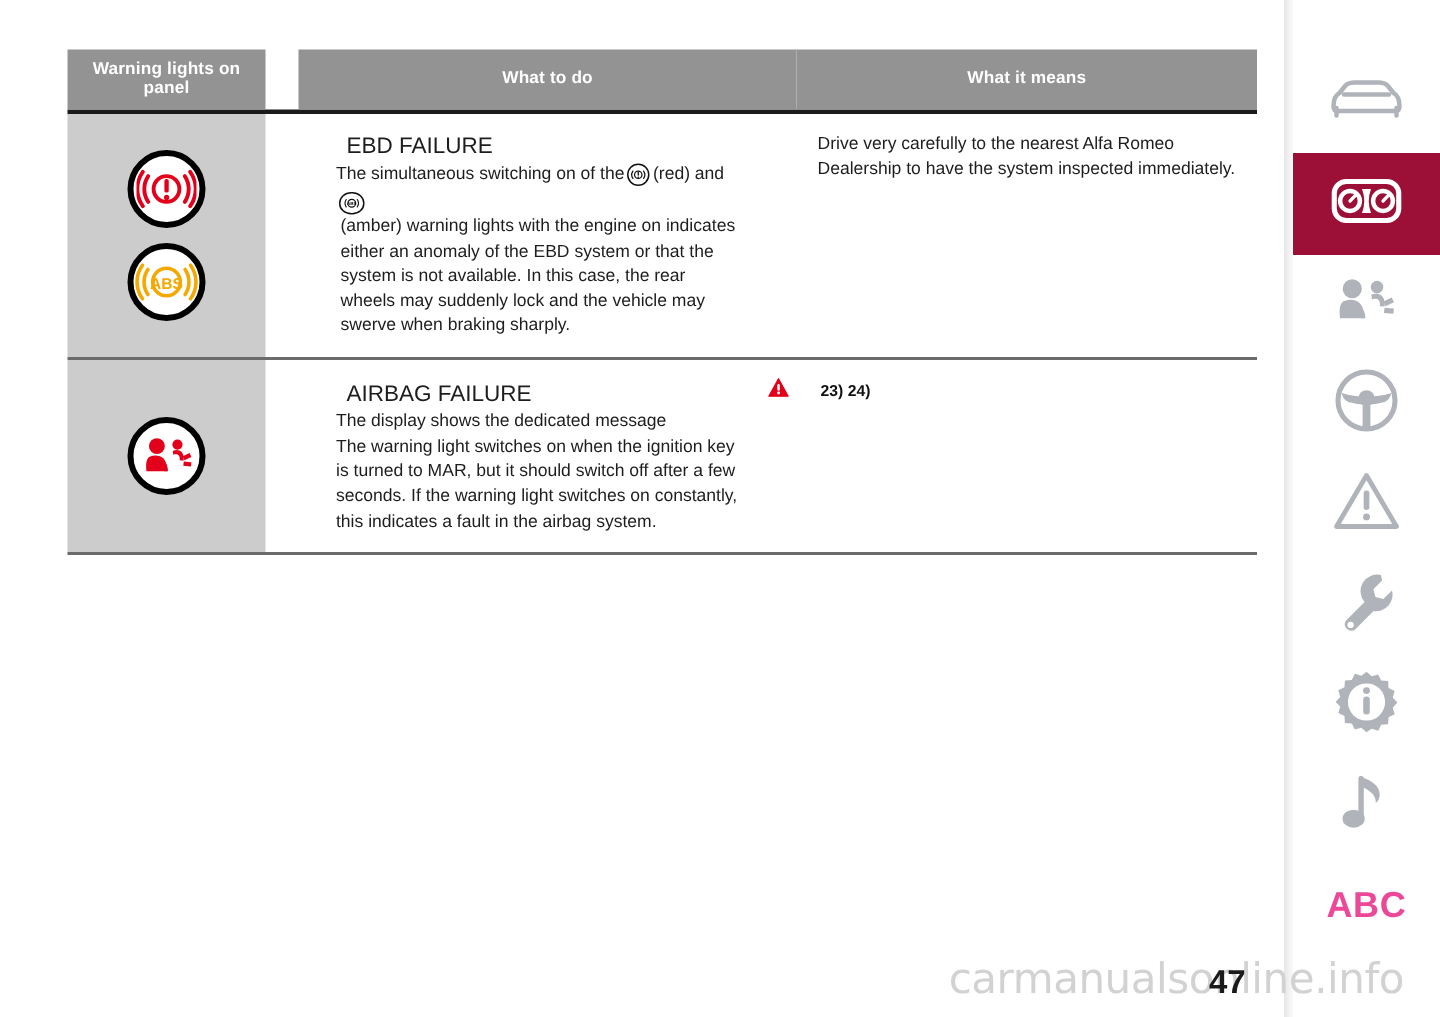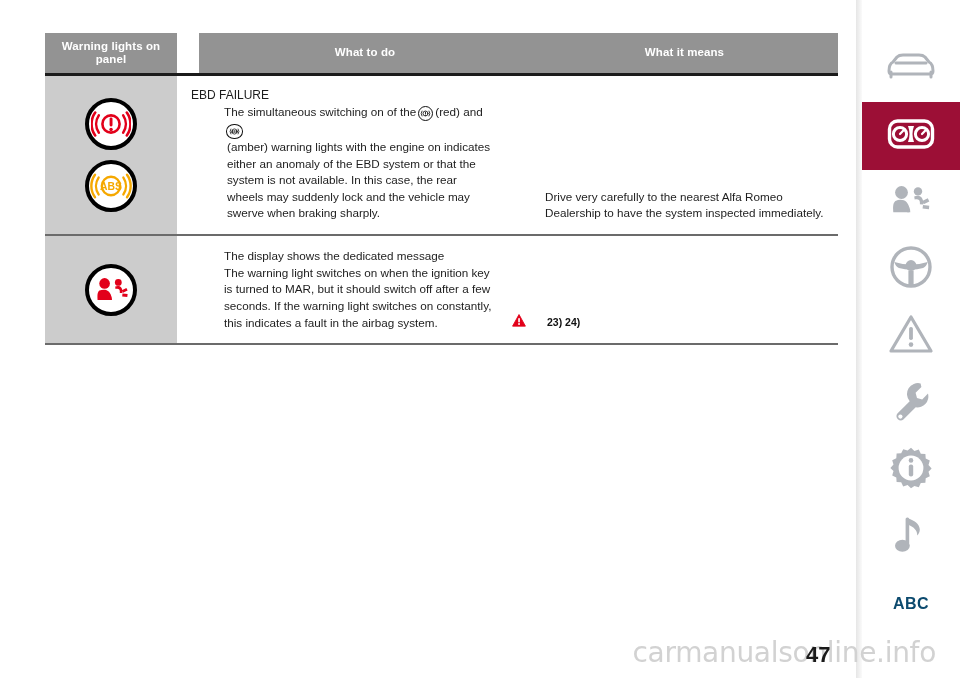--- a/index.html
+++ b/index.html
@@ -33,26 +33,26 @@
   .rule-mid { height:2px; background:#6b6b6b; width:793px; }
   .rule-bot { height:2px; background:#6b6b6b; width:793px; }
 
   .row { display:flex; width:793px; align-items:stretch; }
   .cell-icons {
     width:132px; background:#cccccc;
     display:flex; flex-direction:column; align-items:center;
     justify-content:center; gap:10px; padding:10px 0;
   }
   .cell-means { width:329px; padding:12px 12px 12px 14px; }
-  .cell-todo  { width:332px; padding:12px 4px 12px 6px; display:flex; align-items:flex-end; }
+  .cell-todo  { width:332px; padding:12px 4px 12px 6px; display:flex; align-items:flex-start; }
 
   .row-ebd .cell-means { padding-top:11px; }
   .row-airbag .cell-means { padding-top:12px; }
 
-  .sect-title { font-size:12px; color:#1d1d1d; line-height:1.42; }
+  .sect-title { font-size:15px; color:#1d1d1d; line-height:1.42;margin-left:40px; }
   .body-txt   { font-size:11.7px; color:#1d1d1d; line-height:1.42;margin-left:33px; }
   .inline-row { display:flex; align-items:center; flex-wrap:wrap; }
 
   
   .lamp { width:52px; height:52px; border-radius:50%; background:#fff;
           border:4px solid #000; display:flex; align-items:center;
           justify-content:center; position:relative; }
   .lamp svg { display:block; }
 
   .lamp-sm { width:15px; height:15px; border-radius:50%; background:#fff;
@@ -60,21 +60,21 @@
              justify-content:center; vertical-align:-3px; margin:0 2px; }
 
   
   .sidebar { position:absolute; right:0; top:0; width:104px; height:678px;
              background:#ffffff; }
   .sb-edge { position:absolute; left:0; top:0; width:6px; height:678px;
              background:linear-gradient(to right,#e6e6e6,#fafafa); }
   .sb-item { position:absolute; left:6px; width:98px; height:68px;
              display:flex; align-items:center; justify-content:center; }
   .sb-item.active { background:#9c0f36; }
-  .sb-abc { font-size:16px; font-weight:bold; color:#0c4a6e; letter-spacing:.5px; }
+  .sb-abc { font-size:24px; font-weight:bold; color:#ec4899; letter-spacing:.5px; }
 
   
   .watermark { position:absolute; left:0; top:636px; width:960px;
                text-align:right; padding-right:24px;
                font-size:28px; color:#d2d2d2;
                font-family:"DejaVu Sans", sans-serif; letter-spacing:-0.3px; }
   .pagenum { position:absolute; left:806px; top:642px;
              font-size:22px; font-weight:bold; color:#1a1a1a; }
 
   .ref-line { display:flex; align-items:center; gap:21px; }
@@ -177,20 +177,21 @@
                 <circle cx="27.3" cy="12.4" r="3.4"></circle>
                 <path d="M24.2 16.6c2.2-.9 4.7-.7 6 .9 1.2 1.4 1.4 3.3 1.2 5.6l-2.6-.2c.1-1.4 0-2.6-.6-3.3-.8-.9-2.3-1-3.7-.5z"></path>
                 <path d="M30.8 20.2l4.6-2.2 1.2 2.6-4.6 2.2z"></path>
                 <path d="M31.5 23.6l5.1.5-.3 2.9-5.1-.5z"></path>
               </g>
             </svg>
           </div>
         </div>
 
         <div class="cell-means">
+          <div class="sect-title">AIRBAG FAILURE</div>
           <div class="body-txt">The display shows the dedicated message</div>
           <div class="body-txt">The warning light switches on when the ignition key is turned to MAR, but it should switch off after a few seconds. If the warning light switches on constantly, this indicates a fault in the airbag system.</div>
         </div>
 
         <div class="cell-todo">
           <div class="ref-line">
             <span>
               <svg width="14" height="13" viewBox="0 0 16 15">
                 <path d="M8 0.6 L15.4 14 H0.6 Z" fill="#e2001a" stroke="#e2001a" stroke-width="1" stroke-linejoin="round"></path>
                 <rect x="7.1" y="4.6" width="1.9" height="5.2" rx="0.9" fill="#fff"></rect>

